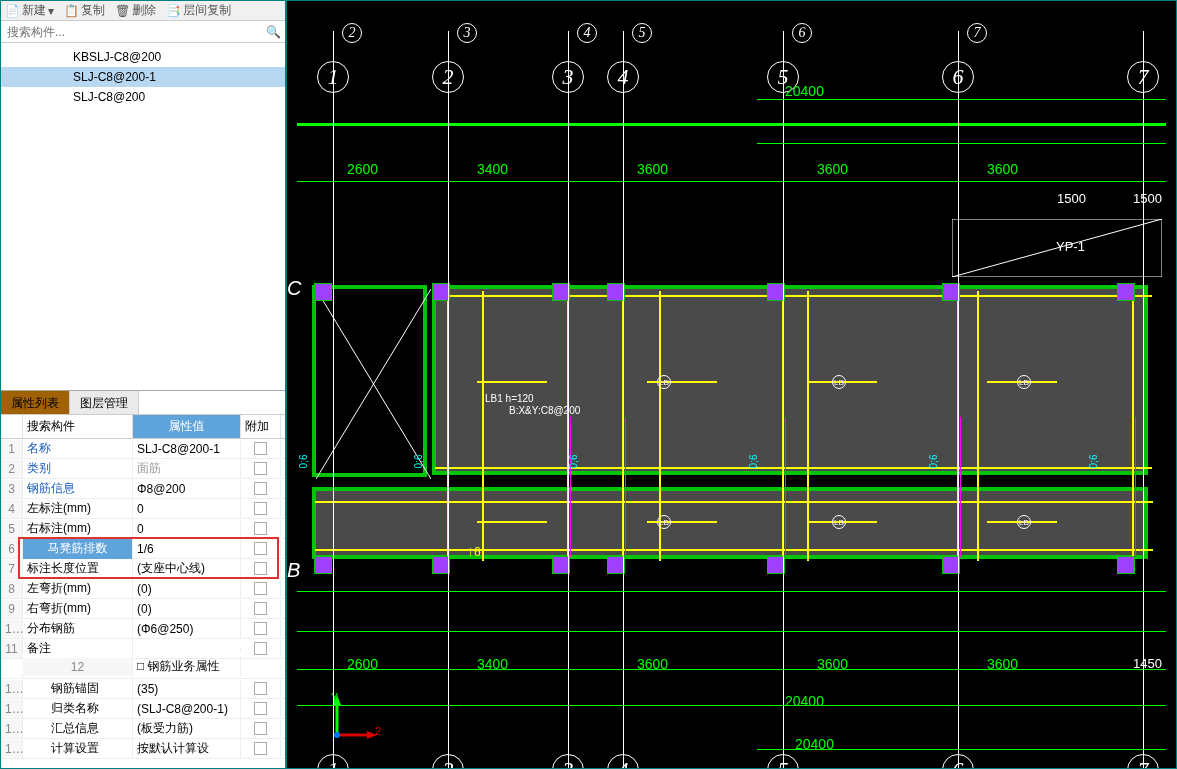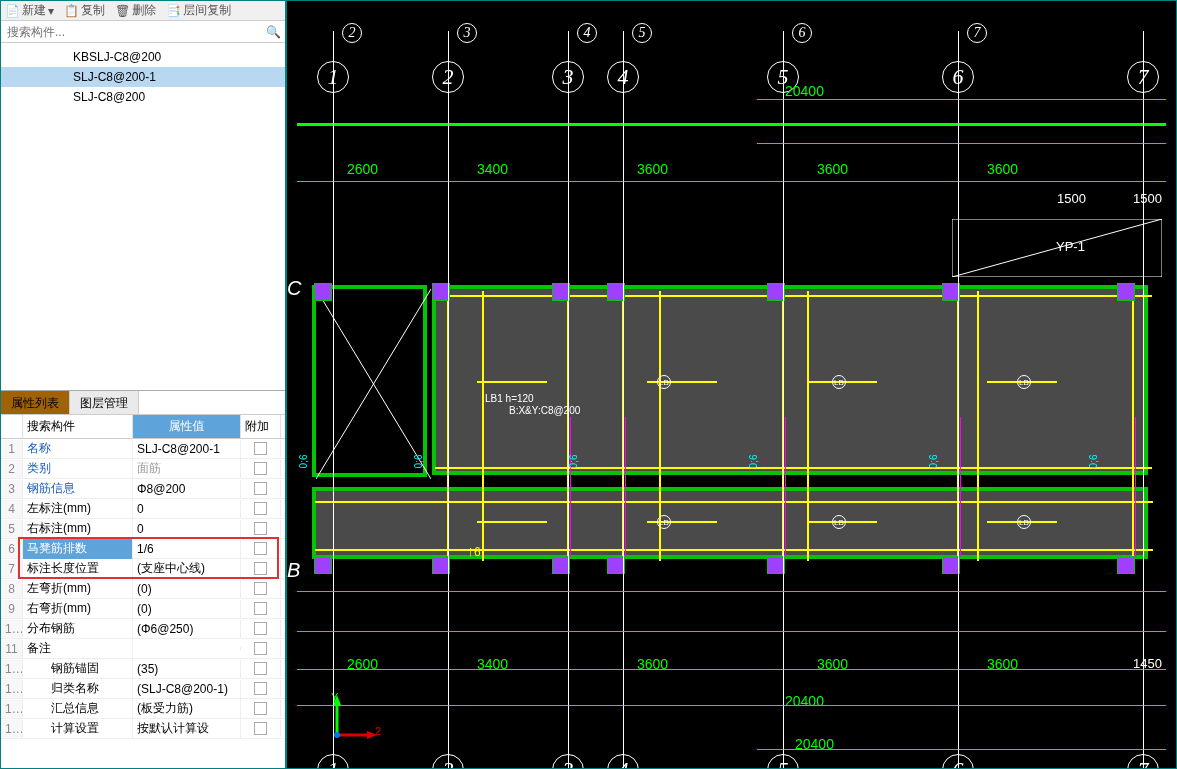--- a/index.html
+++ b/index.html
@@ -113,21 +113,21 @@
           <div class="prop-row">
             <div class="num">5</div>
             <div>右标注(mm)</div>
             <div>0</div>
             <div class="check"></div>
           </div>
           <div class="hl-block">
             <div class="hl-outline"></div>
             <div class="prop-row">
               <div class="num">6</div>
-              <div style="background: rgb(95, 163, 219); color: rgb(255, 255, 255);">马凳筋排数</div>
+              <div style="background: rgb(95, 163, 219); color: rgb(255, 255, 255); text-align: center;">马凳筋排数</div>
               <div>1/6</div>
               <div class="check"></div>
             </div>
             <div class="prop-row">
               <div class="num">7</div>
               <div>标注长度位置</div>
               <div>(支座中心线)</div>
               <div class="check"></div>
             </div>
           </div>
@@ -147,20 +147,26 @@
             <div class="num">10</div>
             <div>分布钢筋</div>
             <div>(Φ6@250)</div>
             <div class="check"></div>
           </div>
           <div class="prop-row">
             <div class="num">11</div>
             <div>备注</div>
             <div></div>
             <div class="check"></div>
+          </div>
+          <div class="prop-row group">
+            <div class="num">12</div>
+            <div>□ 钢筋业务属性</div>
+            <div></div>
+            <div></div>
           </div>
           <div class="prop-row">
             <div class="num">13</div>
             <div>　　钢筋锚固</div>
             <div>(35)</div>
             <div class="check"></div>
           </div>
           <div class="prop-row">
             <div class="num">15</div>
             <div>　　归类名称</div>

